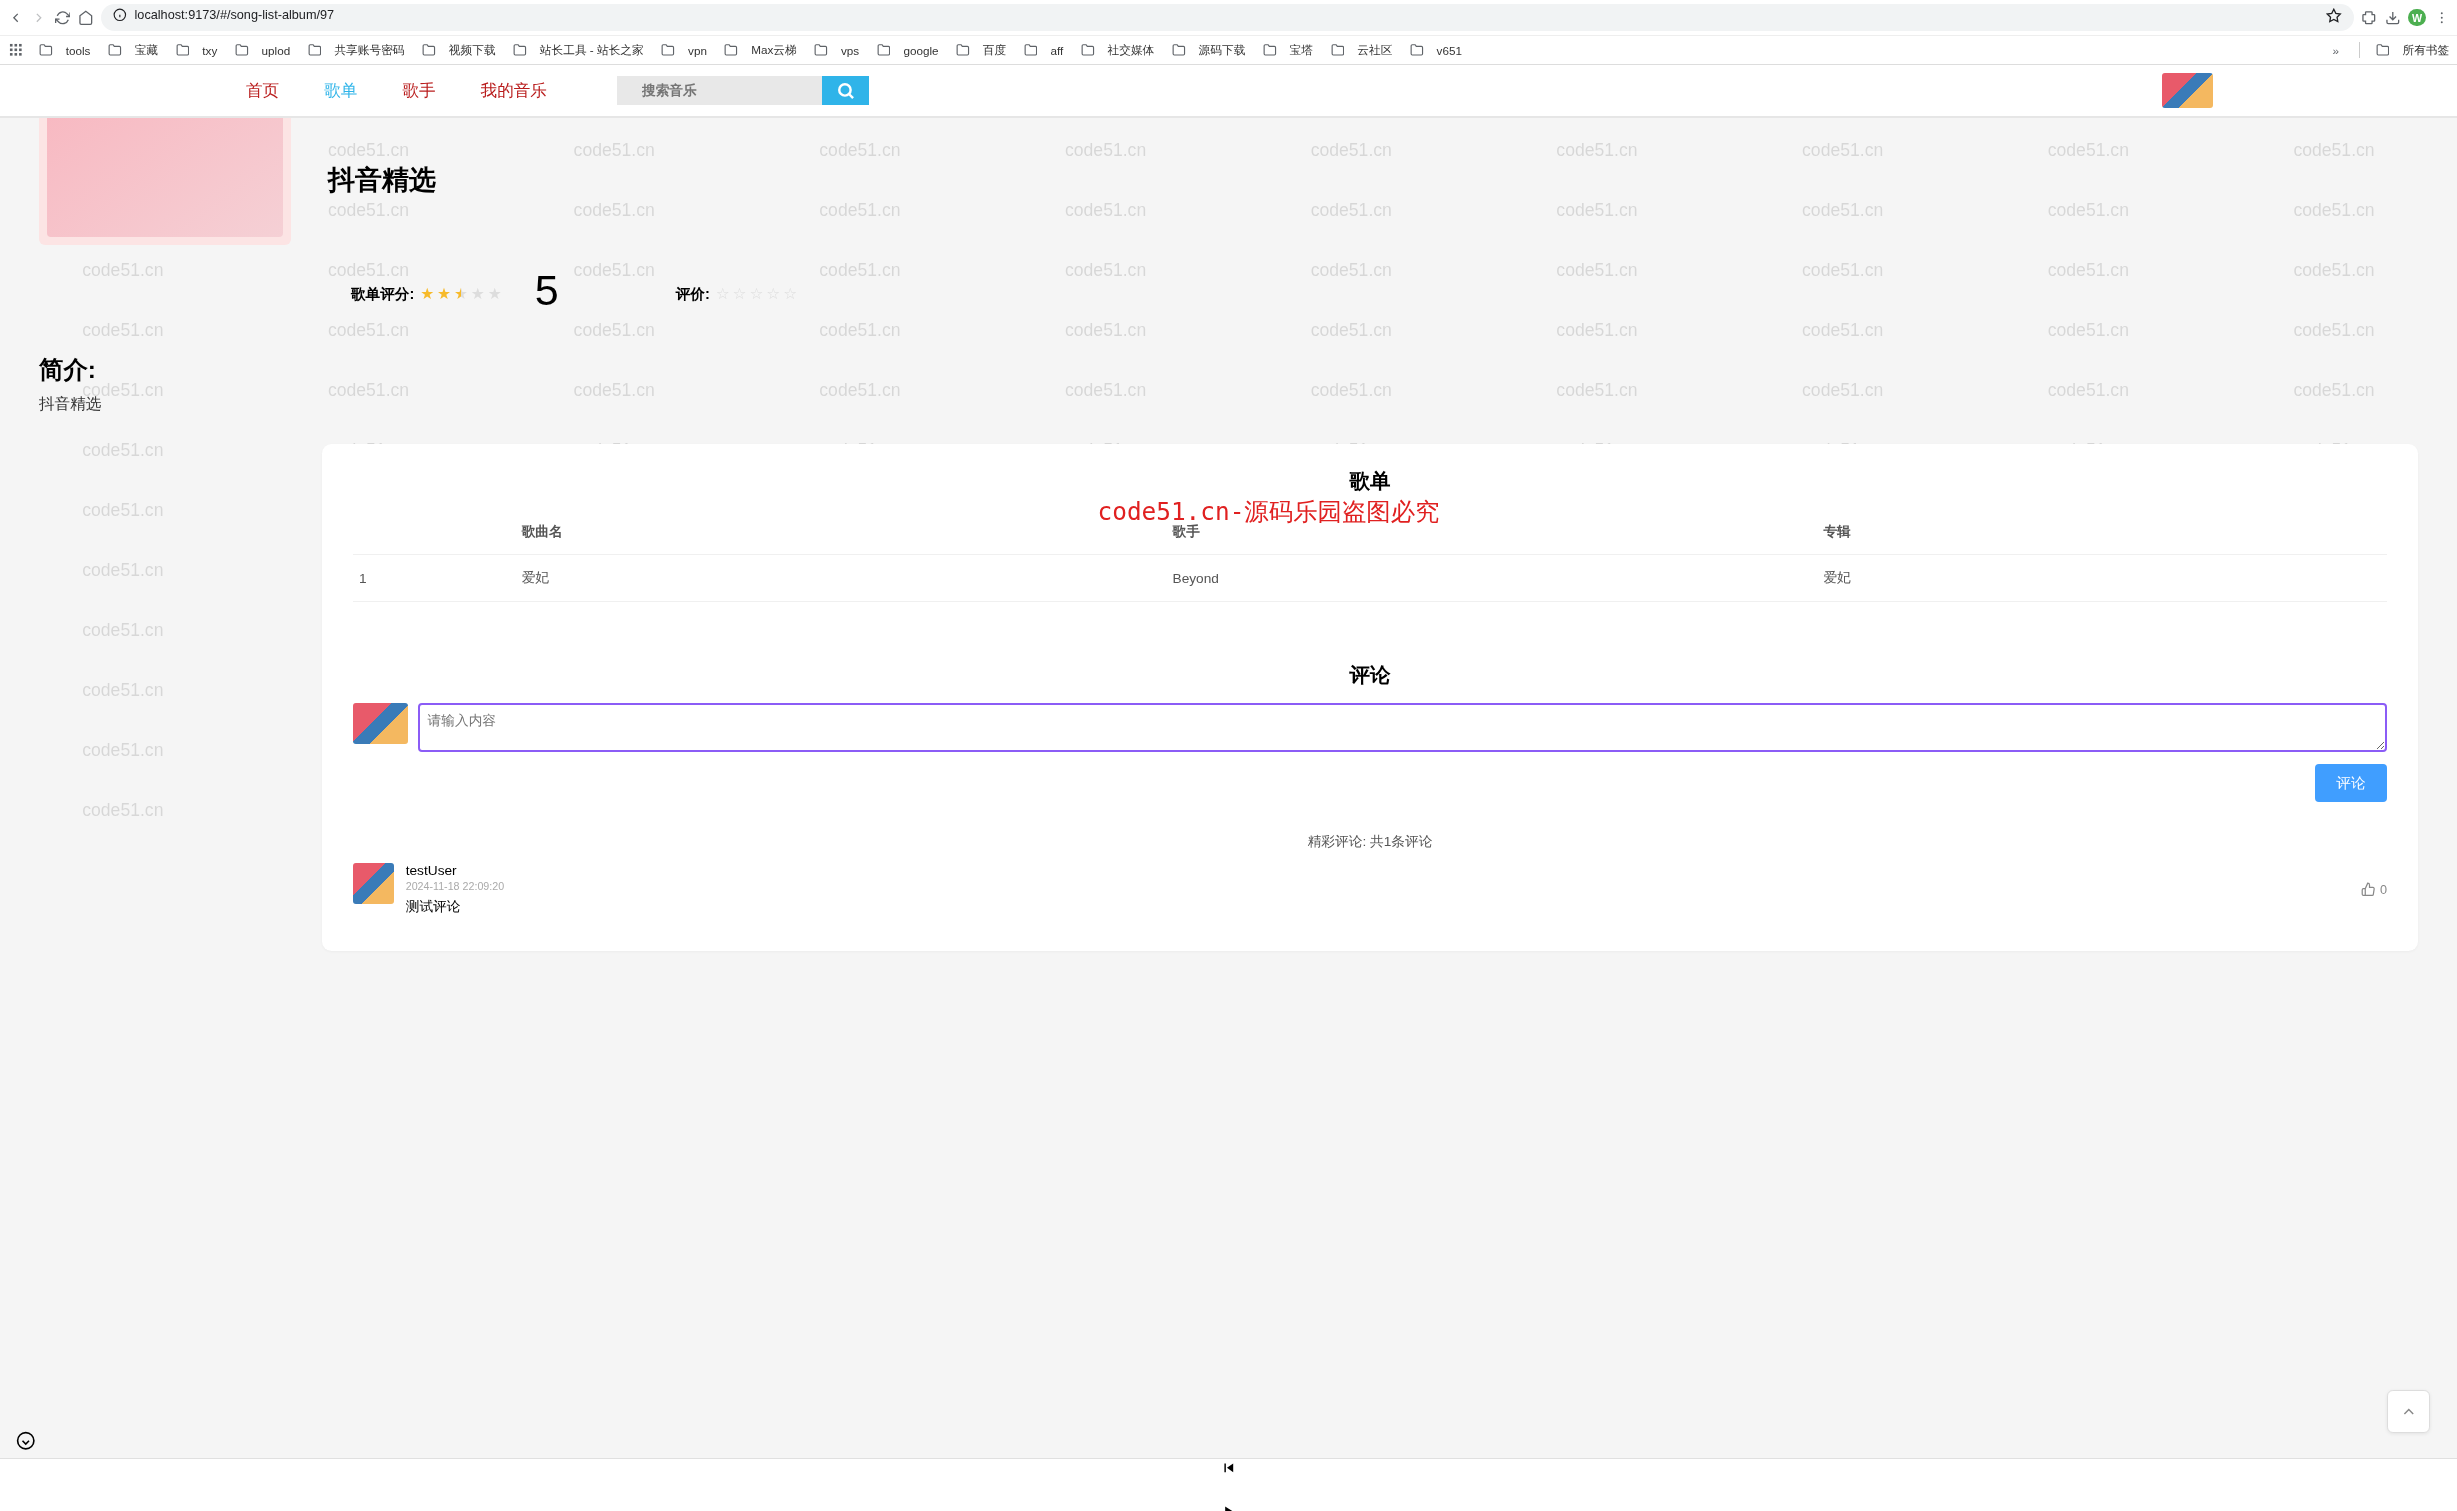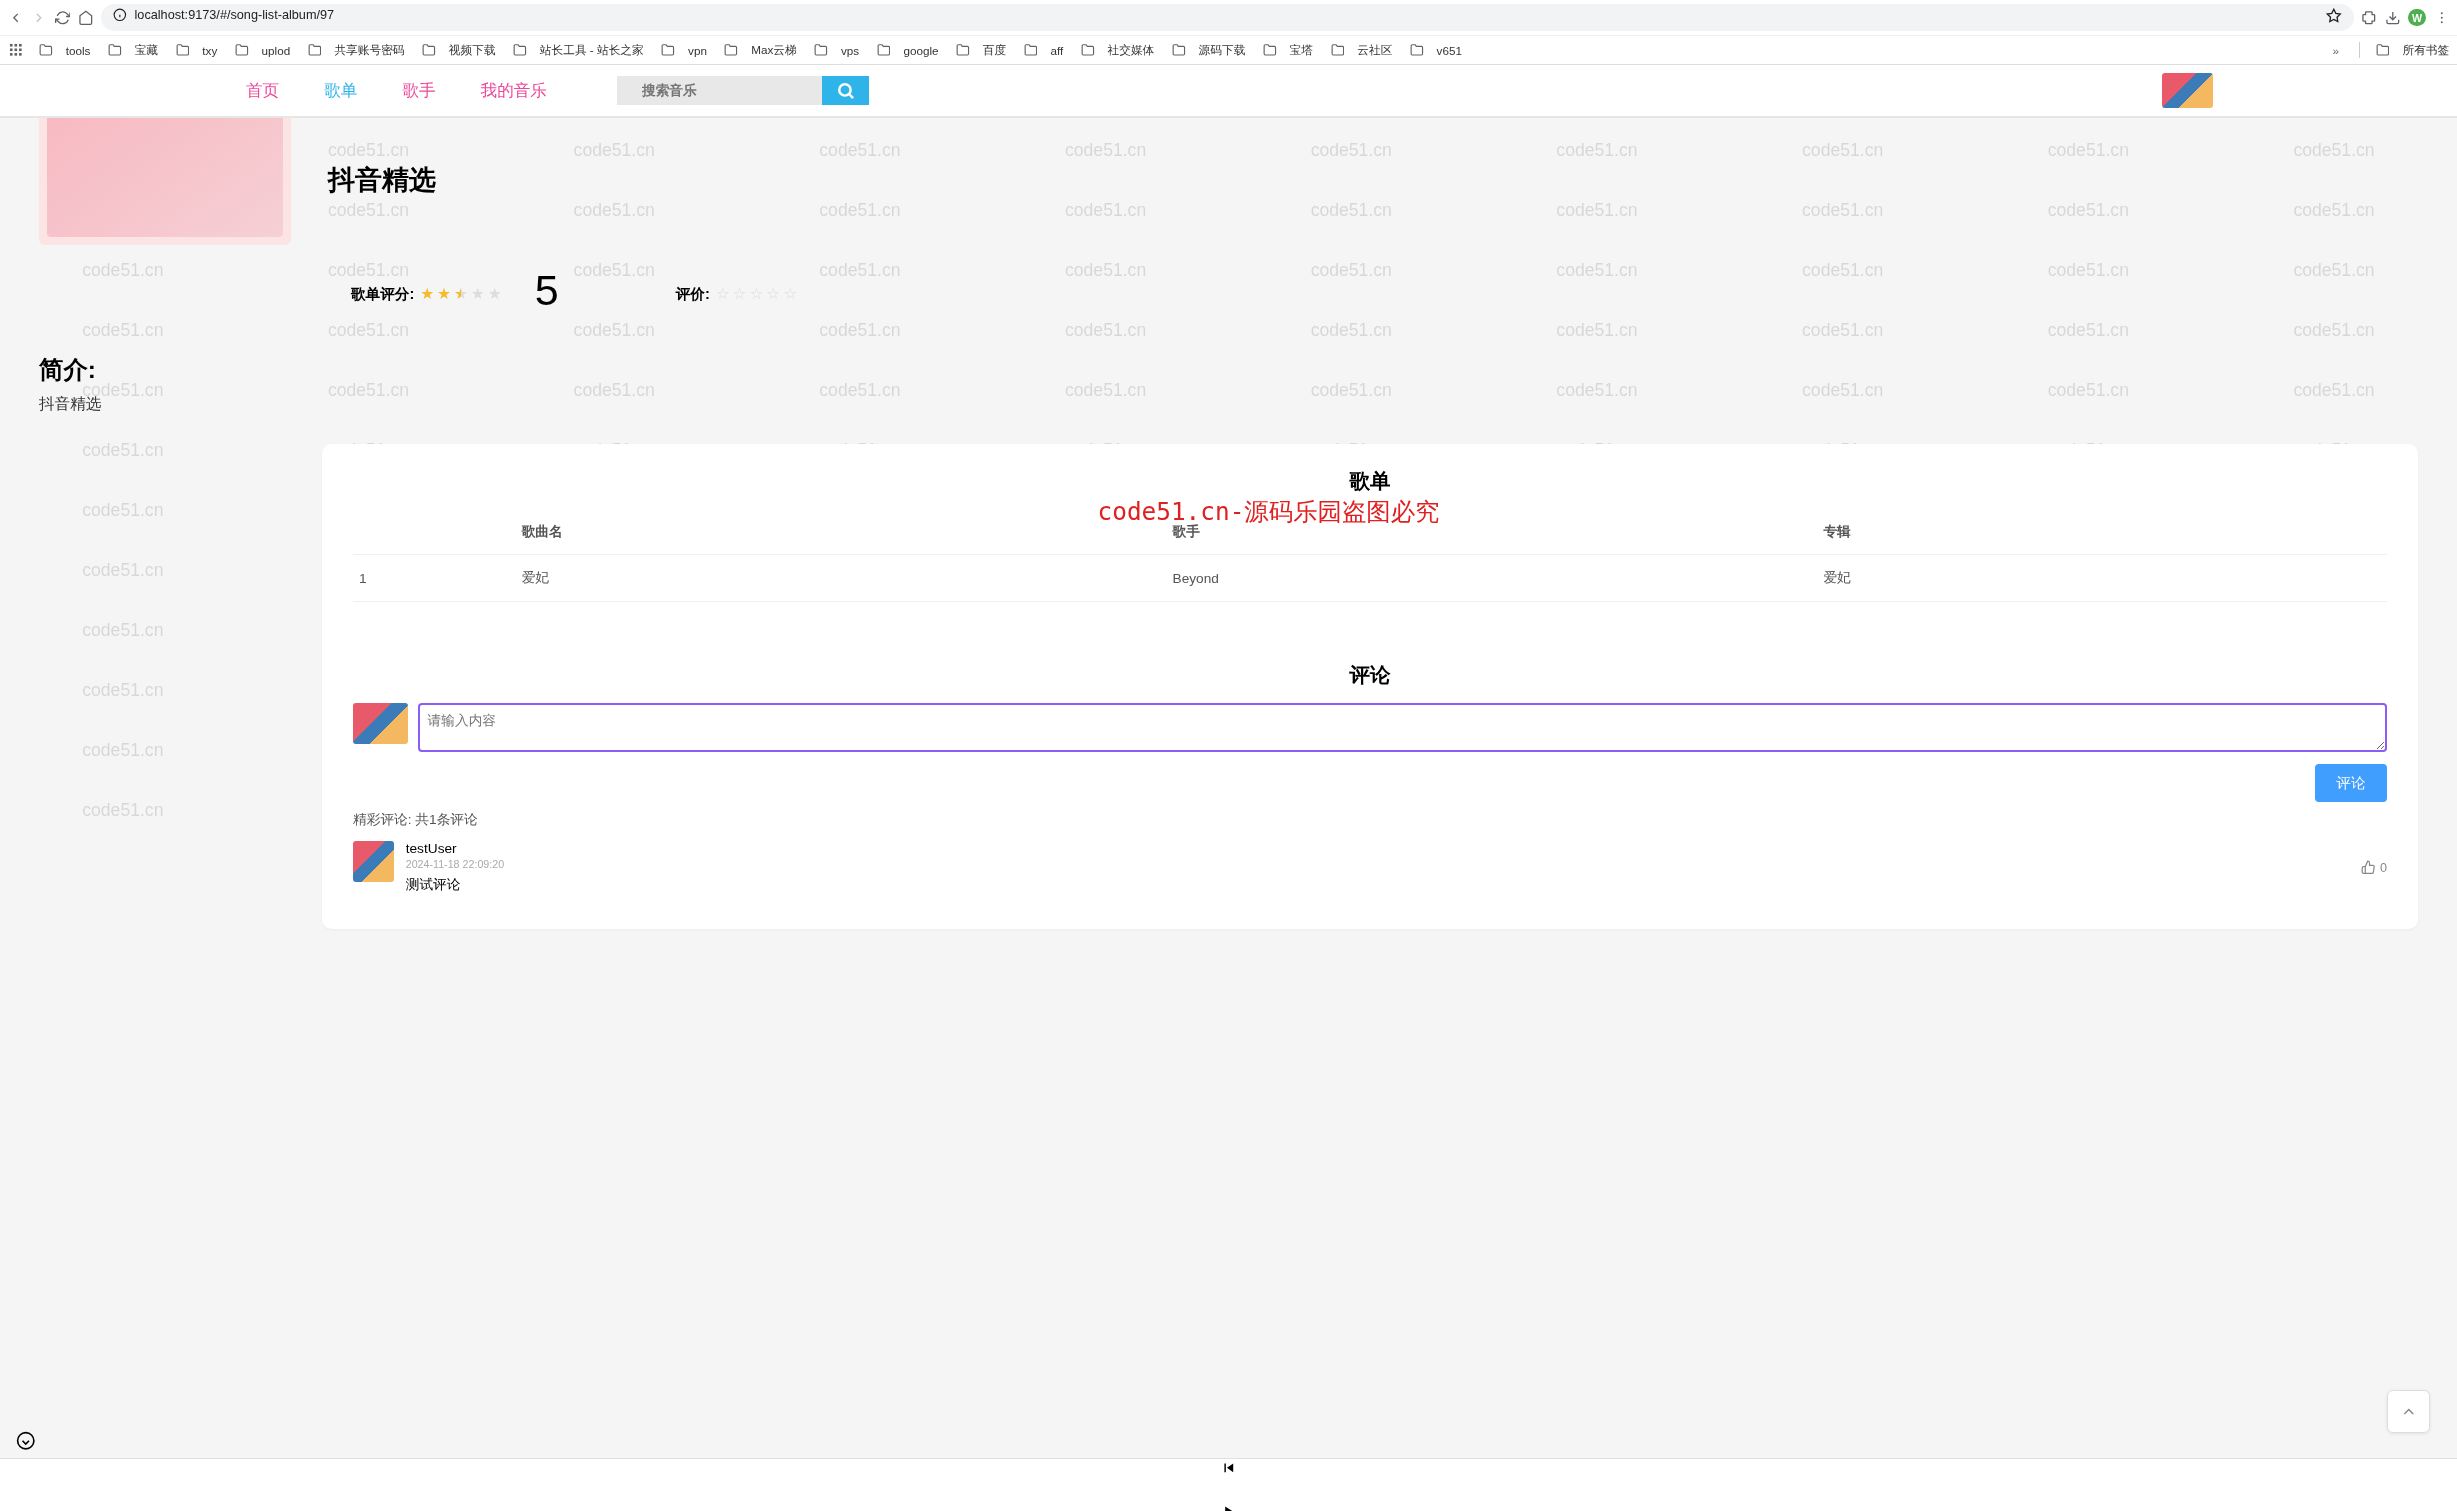--- a/index.html
+++ b/index.html
@@ -20,21 +20,21 @@
 .chrome-icon svg { width: 15.6px; height: 15.6px; }
 .url-bar { flex: 1; display: flex; background: #f1f3f4; border-radius: 13.7px; padding: 3.9px 11.7px; height: 27px; font-size: 12.7px; color: #202124; gap: 7.8px; }
 .avatar { width: 17.6px; height: 17.6px; border-radius: 50%; background: #4caf50; color: #fff; display: flex; align-items: center; justify-content: center; font-size: 10.7px; font-weight: 600; }
 .bookmarks-bar { display: flex; align-items: center; padding: 3.9px 7.8px; gap: 15.6px; height: 29px; font-size: 11.7px; color: #333; border-top: 1px solid #eee; }
 .bookmark-item { display: flex; align-items: center; gap: 13px; cursor: pointer; white-space: nowrap; }
 .folder-icon { width: 13.7px; height: 13.7px; color: #5f6368; }
 
 
 .app-header { background: #fff; border-bottom: 2px solid #e6e6e6; display: flex; align-items: center; padding: 0 244px; height: 53px; position: relative; z-index: 10; }
 .nav-items { display: flex; gap: 41px; }
-.nav-item { font-size: 16.6px; color: #ec4899; cursor: pointer; padding: 3.9px 2px; }
+.nav-item { font-size: 16.6px; color: #b91c1c; cursor: pointer; padding: 3.9px 2px; }
 .nav-item.active { color: #2fb4e9; }
 .search-wrap { display: flex; margin-left: 68px; }
 .search-input { width: 205px; height: 29px; border: none; background: #e8e8e8; padding: 0 25px; font-size: 13.7px; color: #888; outline: none; font-weight: bold; }
 .search-btn { width: 47px; height: 29px; background: #2fb4e9; border: none; display: flex; align-items: center; justify-content: center; cursor: pointer; }
 .search-btn svg { width: 19.5px; height: 19.5px; color: #fff; }
 .user-logo { margin-left: auto; width: 51px; height: 35px; background: linear-gradient(135deg, #e85a6a 40%, #3a7bb8 40%, #3a7bb8 60%, #f4b860 60%); border-radius: 2.9px; }
 
 
 .page { padding: 0 39px 117px 39px; position: relative; z-index: 5; height: calc(100vh - 117px); overflow-y: auto; }
 .top-row { display: flex; align-items: flex-start; }
@@ -67,21 +67,21 @@
 .col-album { width: 28%; }
 
 .red-overlay { position: absolute; left: 50%; transform: translateX(-50%); top: 378px; color: #e02020; font-size: 24.4px; font-weight: 500; z-index: 20; pointer-events: none; font-family: Consolas, monospace; margin-left: 40px; }
 
 .comment-area { margin-top: 59px; }
 .comment-input-row { display: flex; gap: 9.8px; margin-top: 9.8px; }
 .avatar-sm { width: 55px; height: 41px; background: linear-gradient(135deg, #e85a6a 40%, #3a7bb8 40%, #3a7bb8 60%, #f4b860 60%); border-radius: 2.9px; flex-shrink: 0; }
 .comment-textarea { flex: 1; border: 2px solid #8b5cf6; border-radius: 4px; padding: 7.8px; font-size: 13.7px; resize: vertical; min-height: 41px; font-family: Liberation Mono, monospace; }
 .comment-btn-row { display: flex; justify-content: flex-end; margin-top: 11.7px; }
 .comment-btn { background: #409eff; color: #fff; border: none; padding: 9.8px 21.5px; border-radius: 3.9px; font-size: 14.6px; cursor: pointer; }
-.comment-count { font-size: 13.7px; color: #555; margin-top: 9px; }
+.comment-count { font-size: 13.7px; color: #555; margin-top: 31px; text-align: center; }
 .comment-item { display: flex; gap: 11.7px; margin-top: 11.7px; padding-bottom: 11.7px; }
 .comment-body { flex: 1; }
 .comment-user { font-size: 13.7px; font-weight: 500; }
 .comment-time { font-size: 10.7px; color: #aaa; margin-top: 2px; }
 .comment-text { font-size: 13.7px; margin-top: 5.9px; }
 .comment-like { display: flex; align-items: center; gap: 3.9px; color: #888; font-size: 12.7px; }
 
 
 .player-bar { position: fixed; bottom: 0; left: 0; right: 0; height: 53px; background: #fff; border-top: 1px solid #e0e0e0; display: flex; align-items: center; padding: 0 195px; z-index: 50; gap: 21.5px; flex-direction: column; }
 .ctrl-btn { cursor: pointer; color: #000; }

